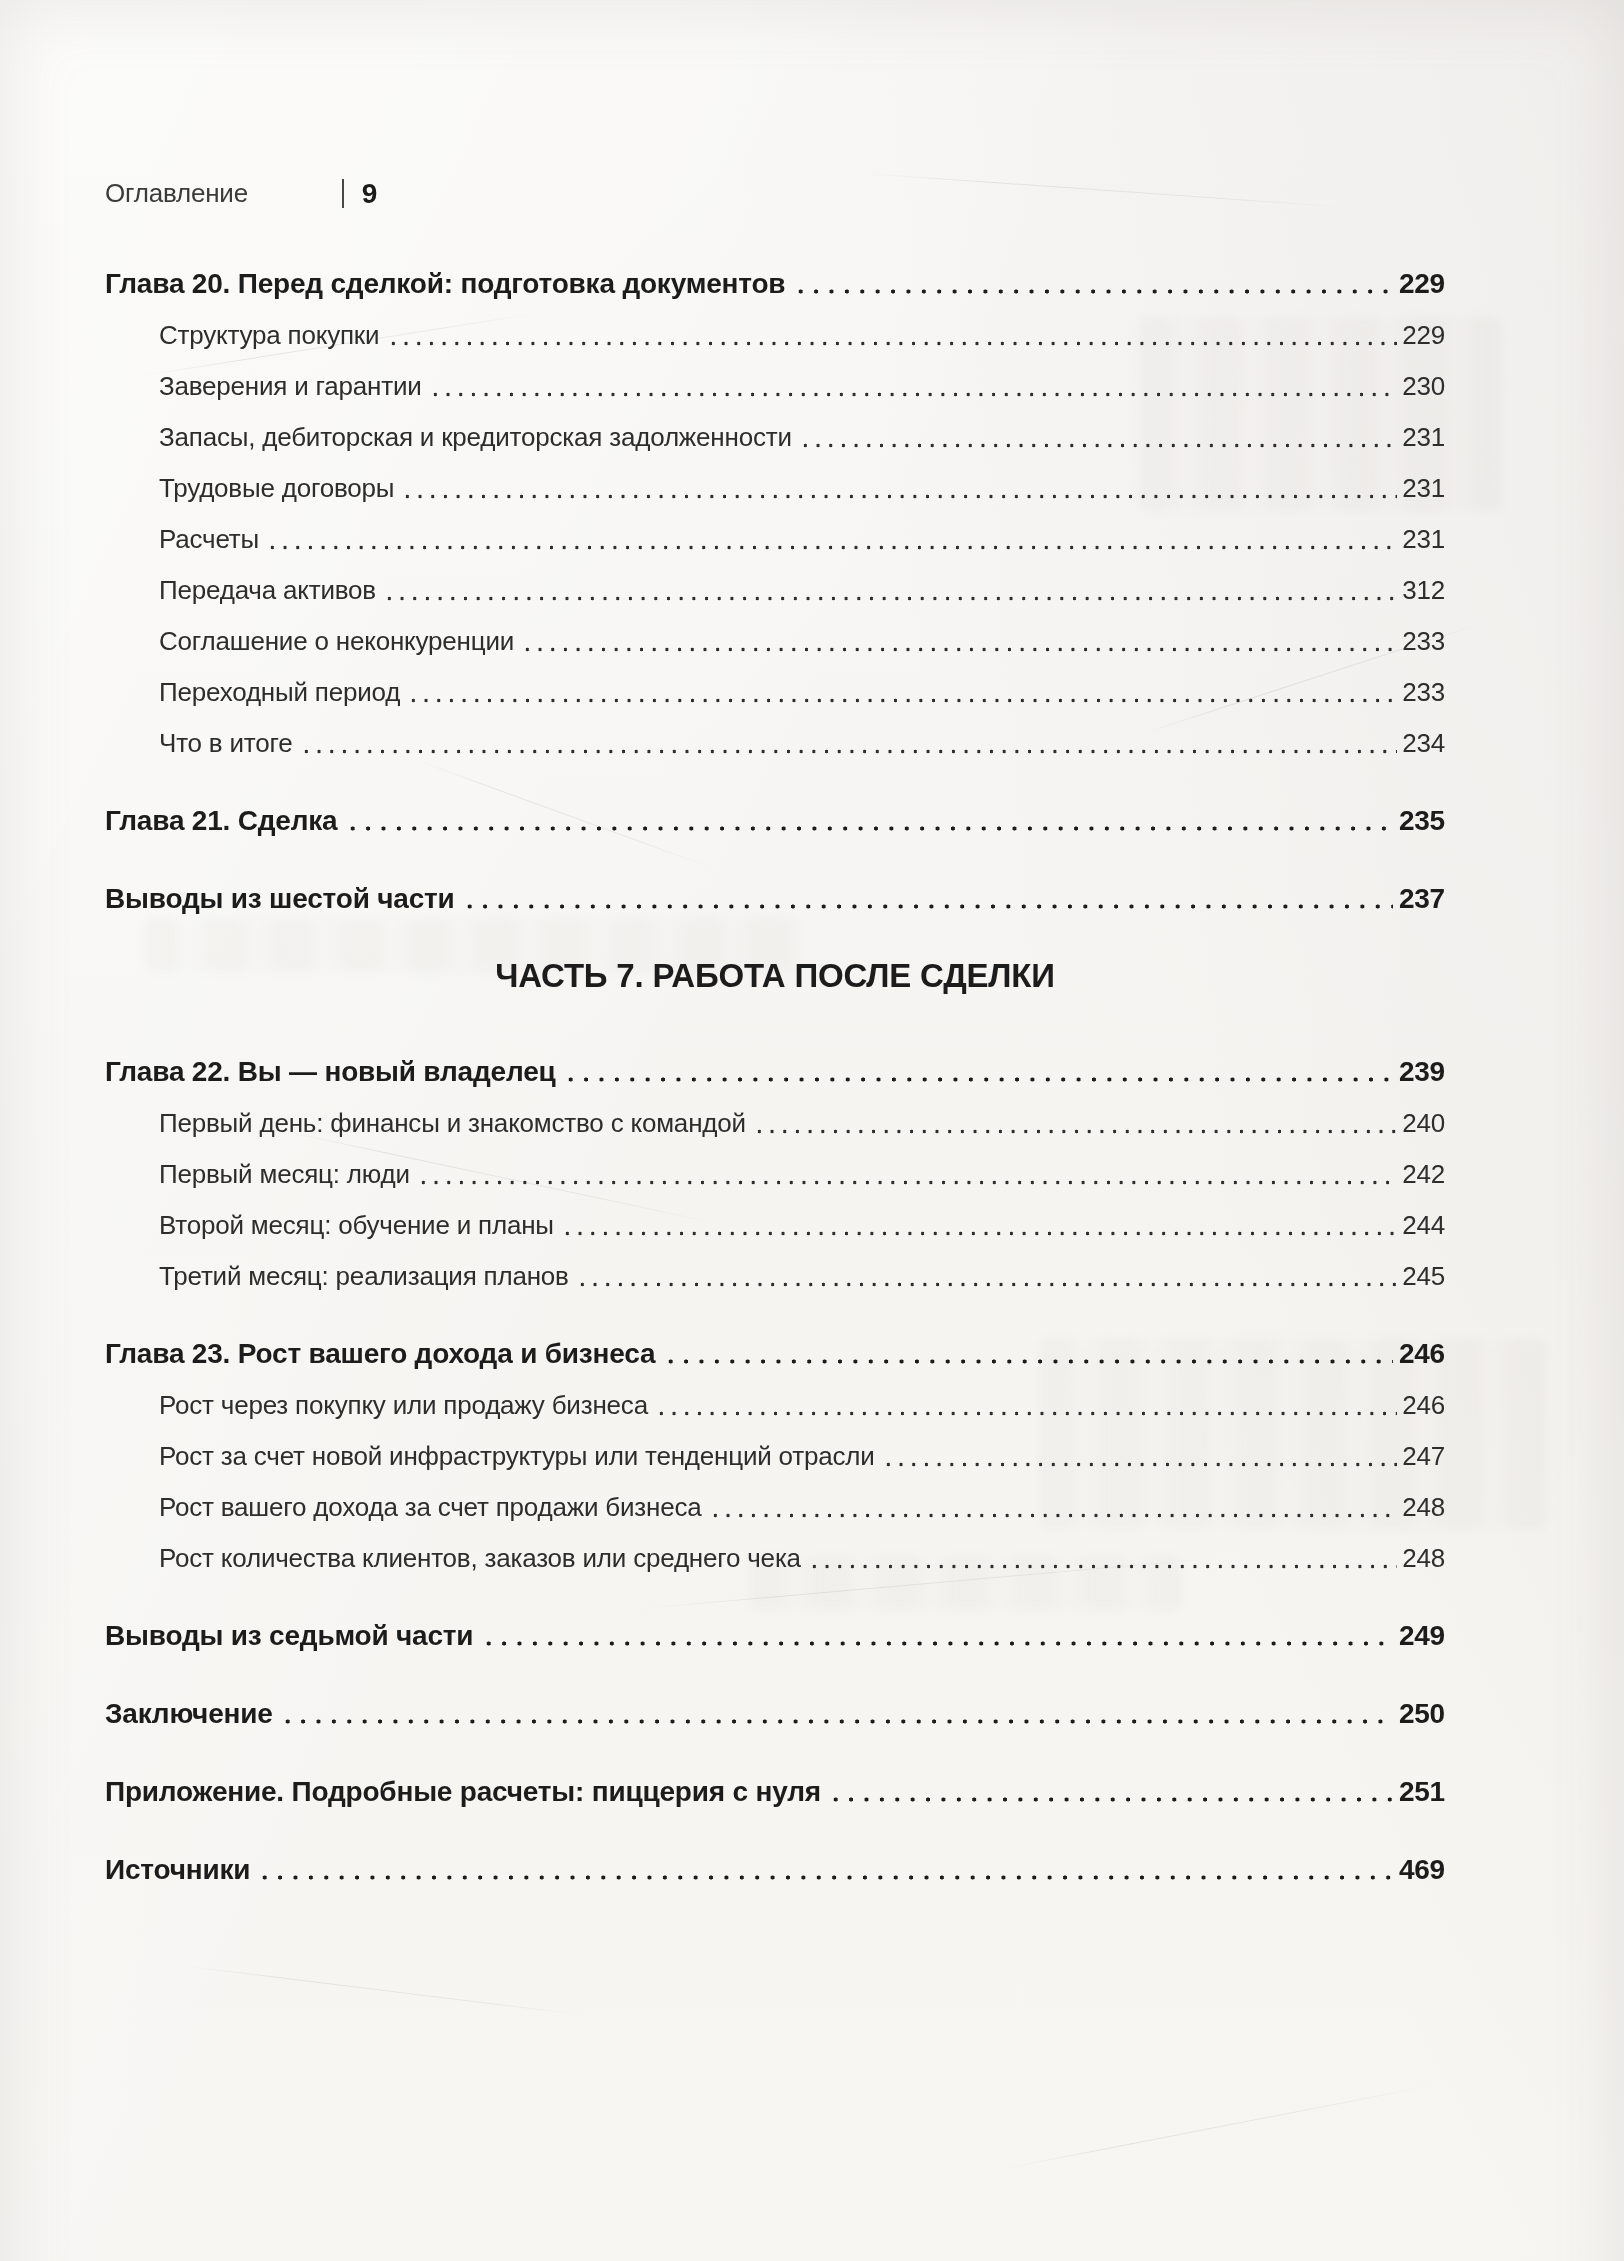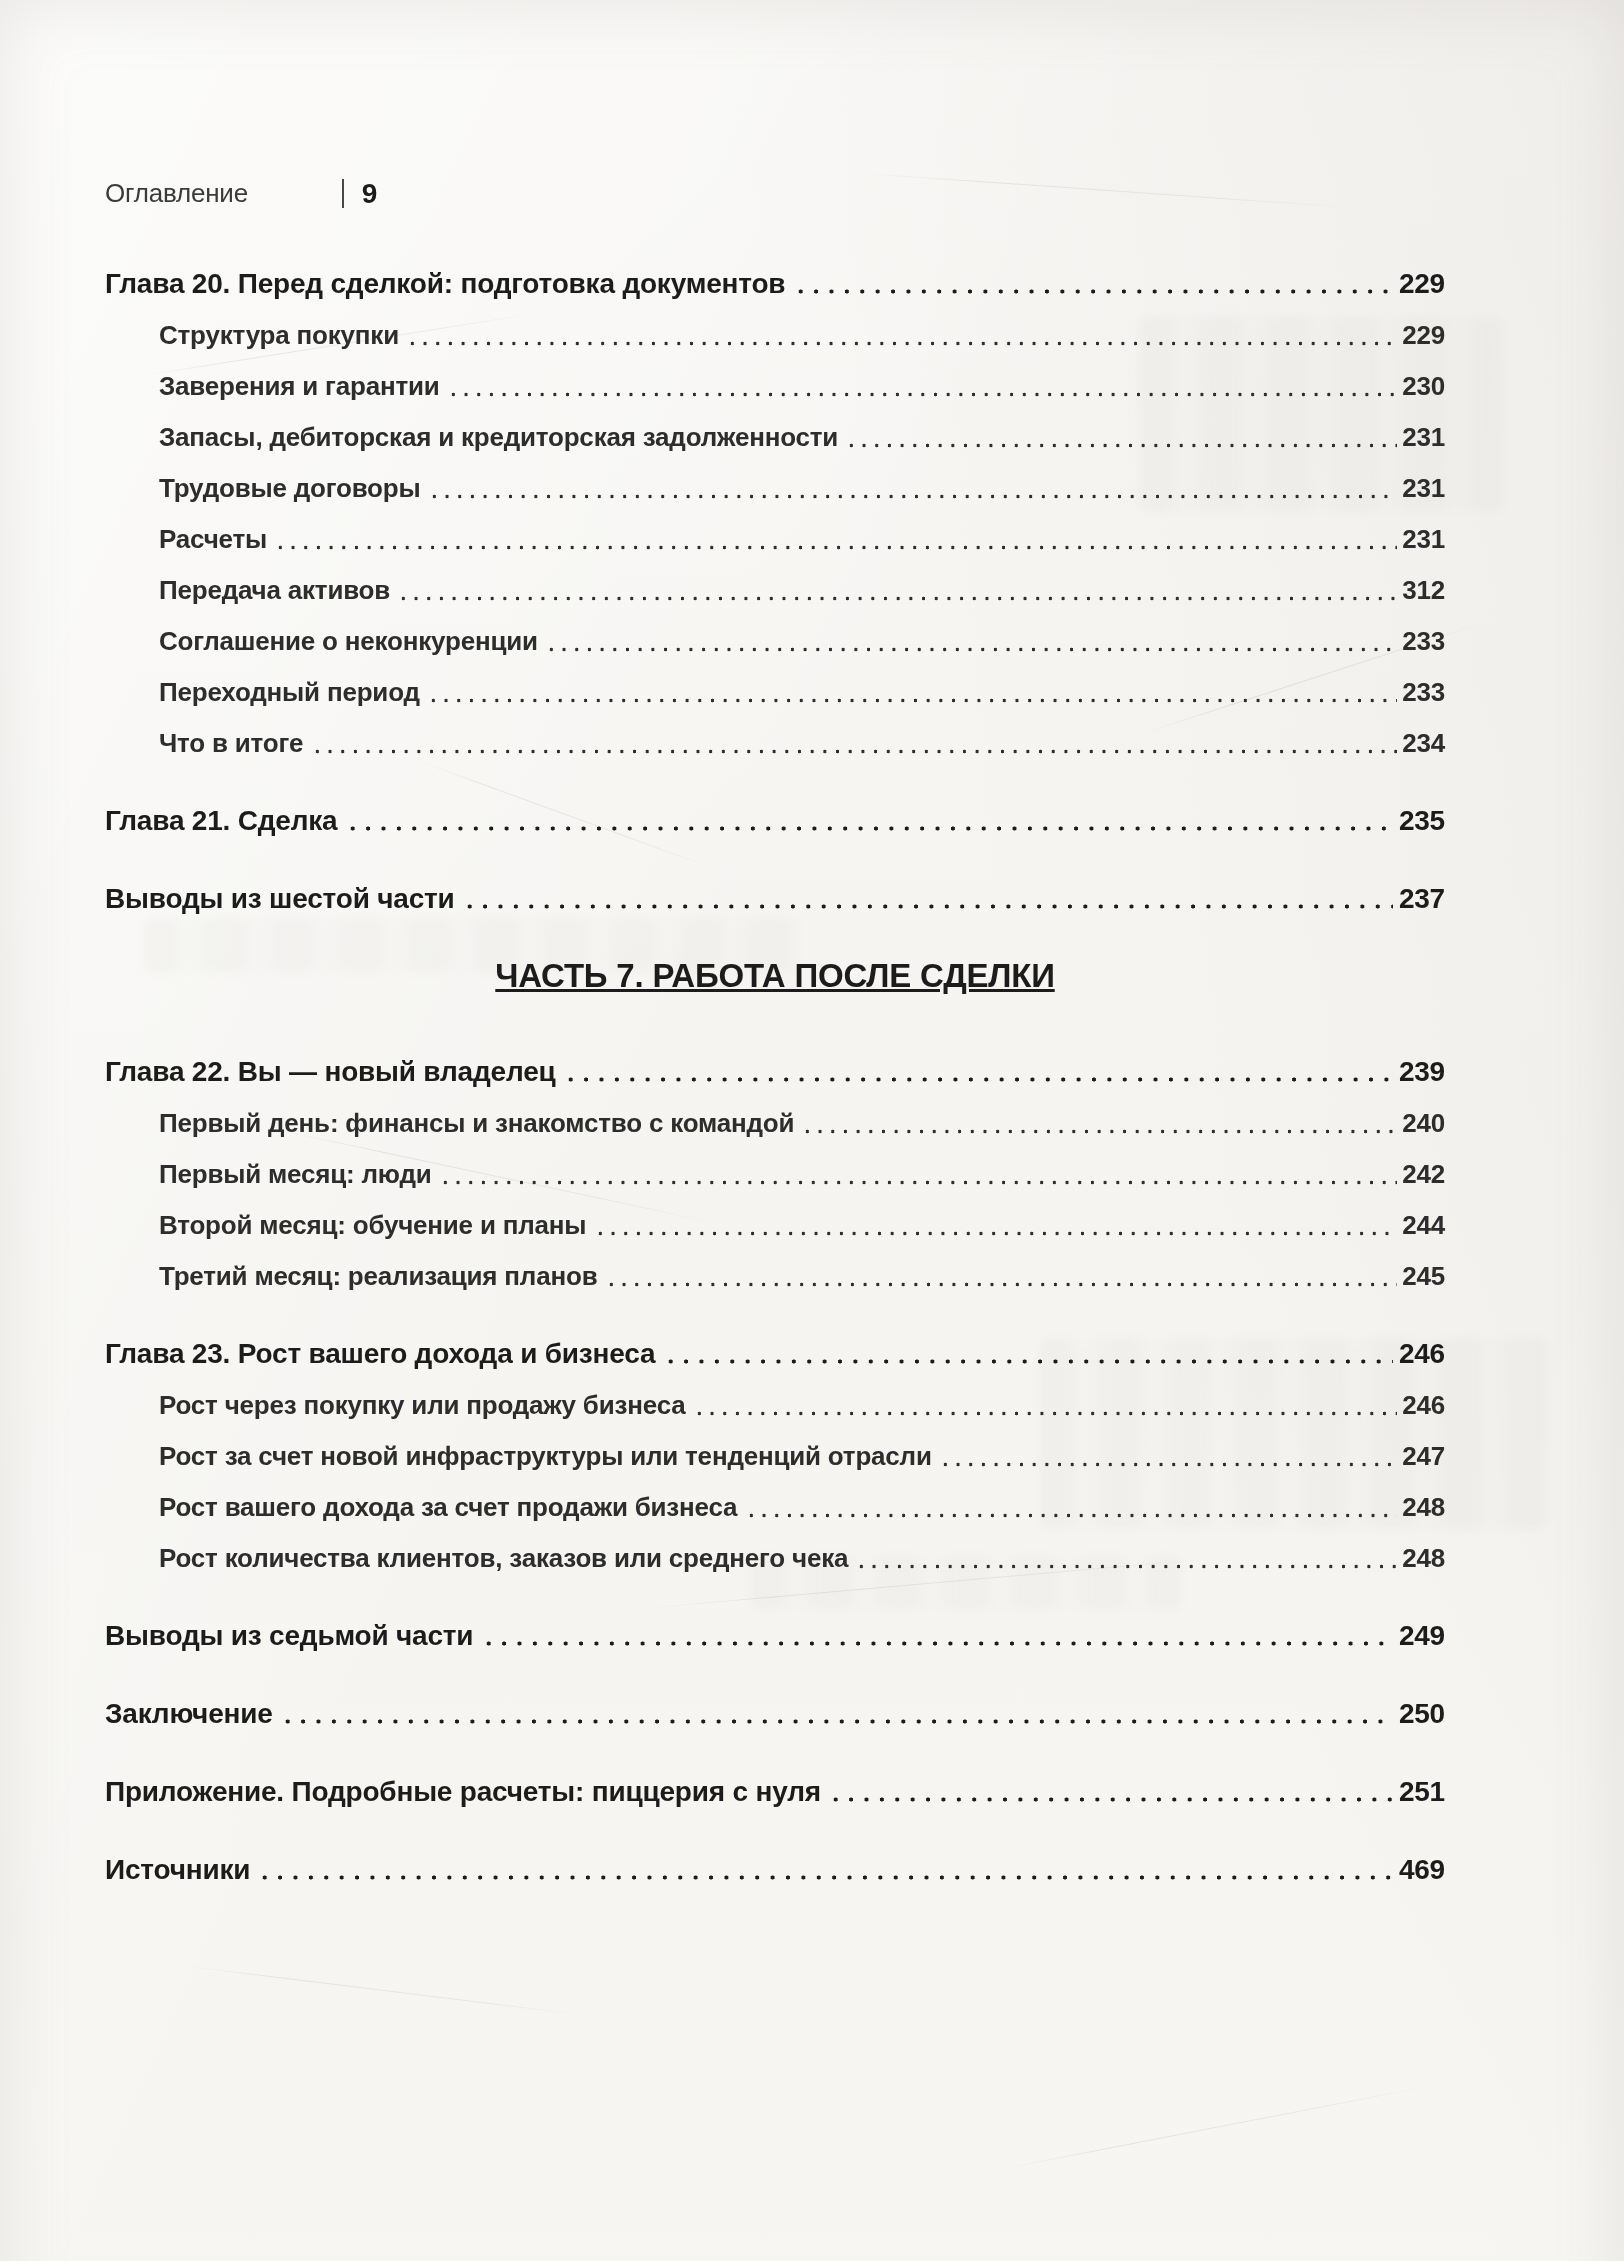--- a/index.html
+++ b/index.html
@@ -81,21 +81,20 @@
   .toc { margin-top: 39px; }
 
   .toc-row {
     display: flex;
     align-items: flex-end;
     height: 51px;
     font-size: 26px;
     letter-spacing: -0.2px;
     color: #2d2d2d;
     white-space: nowrap;
-    font-weight: bold;
   }
   .toc-row .label { flex: 0 0 auto; }
   .toc-row.sub .label { margin-left: 54px; }
 
   .toc-row .dots {
     flex: 1 1 auto;
     align-self: stretch;
     margin: 0 5.4px 0 7.2px;
     background-image: radial-gradient(circle, #2e2e2e 1.5px, rgba(0,0,0,0) 1.9px);
     background-size: 12.7px 4.5px;
@@ -121,21 +120,20 @@
     margin-top: 27px;
     margin-bottom: 4.5px;
     display: flex;
     align-items: center;
     justify-content: center;
     font-size: 33px;
     font-weight: 700;
     letter-spacing: -0.2px;
     color: #1c1c1c;
     white-space: nowrap;
-    text-decoration: underline;
   }
 </style>
 </head>
 <body>
 
 <div class="page">
 
   <div class="scratch" style="left:136px;  top:344px;  width:407px;  transform:rotate(-9deg);"></div>
   <div class="scratch" style="left:859px; top:190px;  width:497px; transform:rotate(4deg);"></div>
   <div class="scratch" style="left:1131px; top:678px; width:362px;  transform:rotate(-18deg);"></div>

